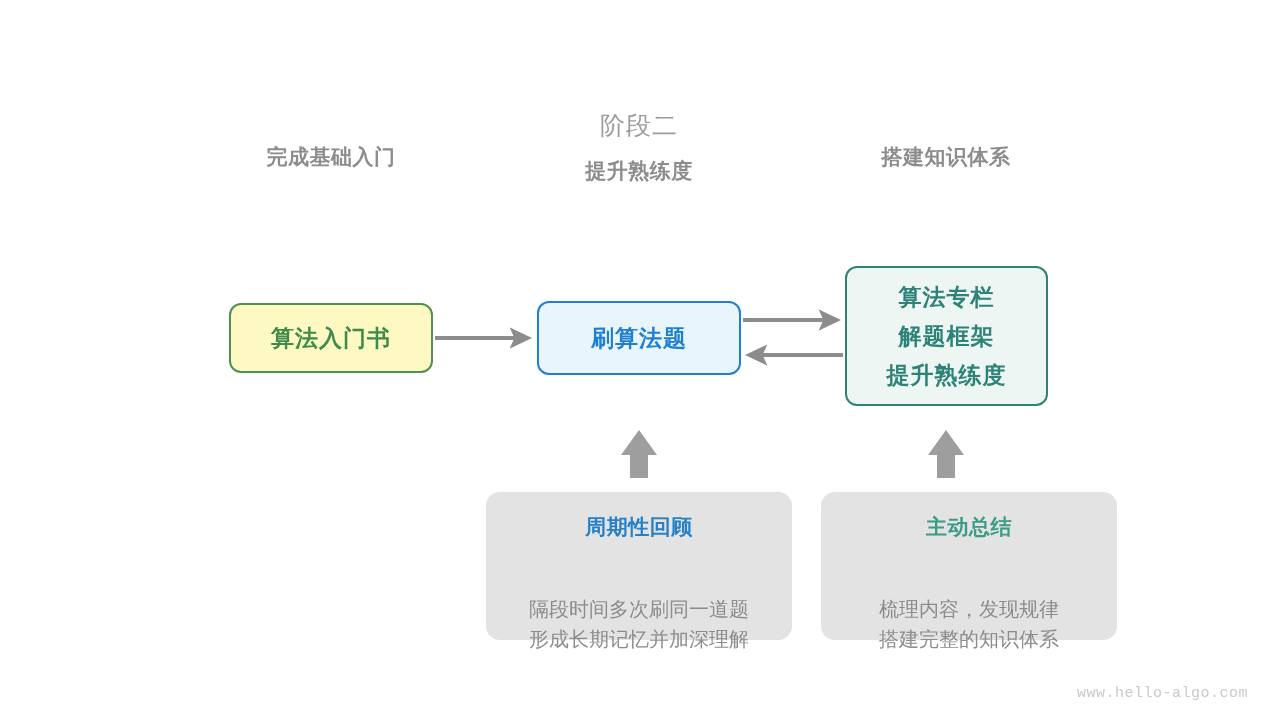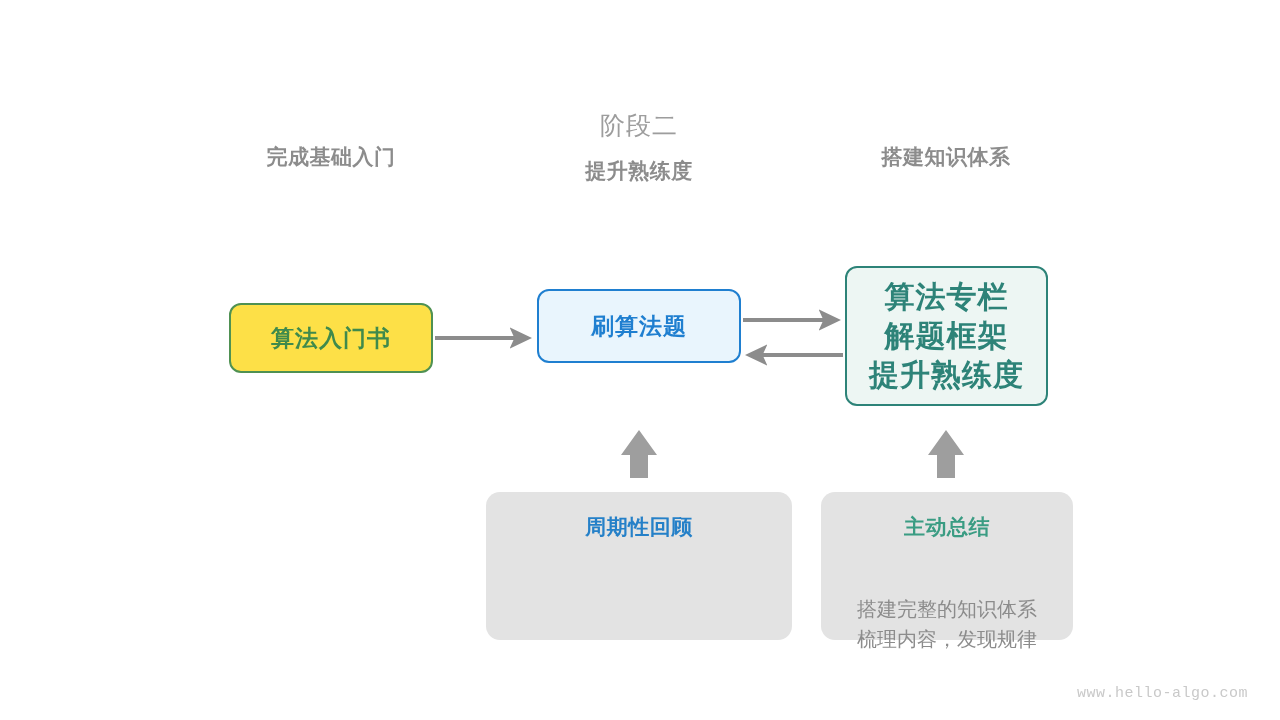--- a/index.html
+++ b/index.html
@@ -59,43 +59,43 @@
     font-weight: bold;
     letter-spacing: 1px;
   }
 
   #box-book {
     left: 229px;
     top: 303px;
     width: 204px;
     height: 70px;
     border: 2px solid #4f9152;
-    background: #fde047;
+    background: #fef9c3;
     color: #3f8a4c;
     font-size: 23px;
   }
   #box-practice {
     left: 537px;
-    top: 289px;
+    top: 301px;
     width: 204px;
     height: 74px;
     border: 2px solid #1f7fd0;
     background: #e9f5fd;
     color: #1f7fd0;
     font-size: 23px;
   }
   #box-resources {
     left: 845px;
     top: 266px;
     width: 203px;
     height: 140px;
     border: 2px solid #2d8378;
     background: #edf6f3;
     color: #2d8378;
-    font-size: 30px;
+    font-size: 23px;
     gap: 11px;
   }
   #box-resources .res-line { line-height: 28px; }
 
   
   #connectors {
     position: absolute;
     left: 0;
     top: 0;
     width: 1280px;
@@ -109,21 +109,21 @@
     box-sizing: border-box;
     background: #e3e3e3;
     border-radius: 14px;
     display: flex;
     flex-direction: column;
     align-items: center;
     padding-top: 22px;
     gap: 36px;
   }
   #note-review { left: 486px; top: 492px; width: 306px; height: 148px; }
-  #note-summary { left: 821px; top: 492px; width: 252px; height: 148px; }
+  #note-summary { left: 821px; top: 492px; width: 296px; height: 148px; }
 
   .note-title {
     font-size: 21px;
     font-weight: bold;
     line-height: 26px;
     letter-spacing: 0.5px;
   }
   #note-review .note-title { color: #2580c8; }
   #note-summary .note-title { color: #3a9c83; }
 
@@ -190,25 +190,29 @@
   </div>
 
   <div class="flow-box" id="box-resources">
     <span class="res-line">算法专栏</span>
     <span class="res-line">解题框架</span>
     <span class="res-line">提升熟练度</span>
   </div>
 
   <div class="note-card" id="note-review">
     <div class="note-title">周期性回顾</div>
+    <div class="note-body">
+      <div>隔段时间多次刷同一道题</div>
+      <div>形成长期记忆并加深理解</div>
+    </div>
   </div>
 
   <div class="note-card" id="note-summary">
     <div class="note-title">主动总结</div>
     <div class="note-body">
+      <div>梳理内容，发现规律</div>
       <div>搭建完整的知识体系</div>
-      <div>梳理内容，发现规律</div>
     </div>
   </div>
 
   <div id="watermark">www.hello-algo.com</div>
 
 </div>
 
 </body></html>

